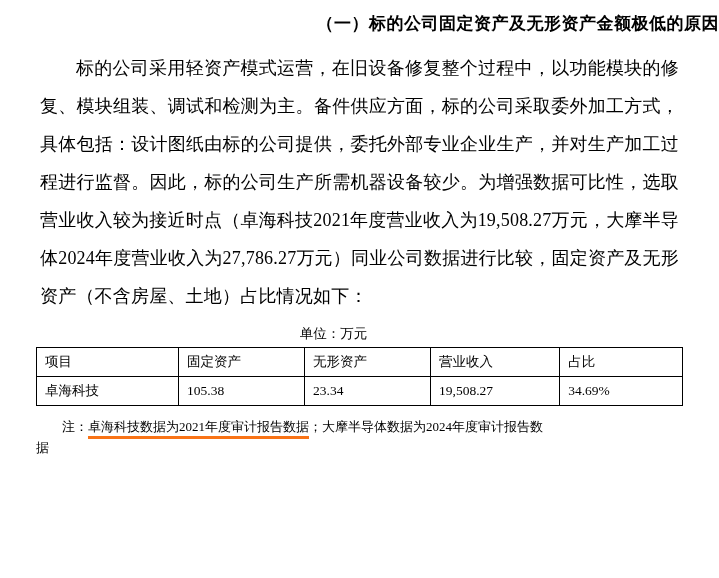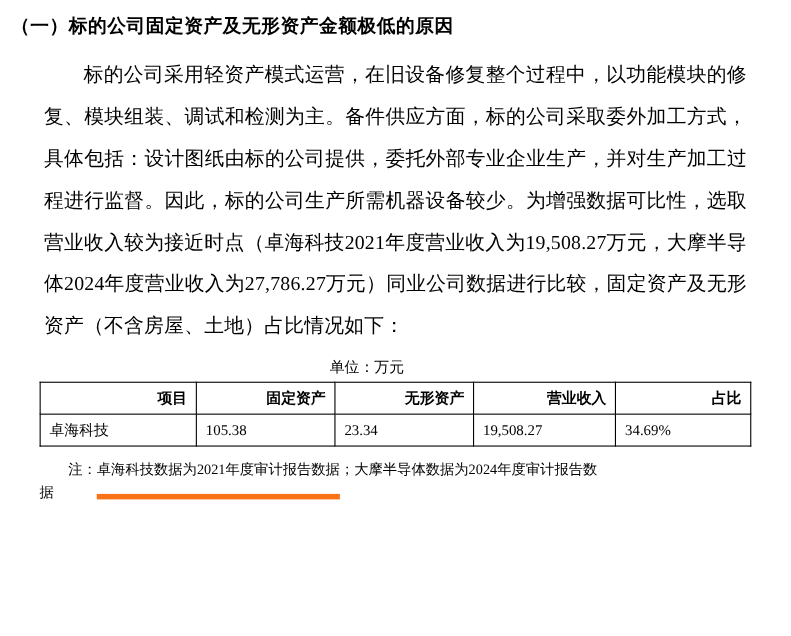--- a/index.html
+++ b/index.html
@@ -18,21 +18,21 @@
   .page {
     position: relative;
     width: 719px;
     height: 578px;
     padding: 0;
     box-sizing: border-box;
   }
   .heading {
     font-size: 17px;
     font-weight: bold;
-    text-align: left;
+    text-align: right;
     margin: 12px 0 0 0;
     letter-spacing: 0.5px;
     padding-left: 10px;
   }
   .body-text {
     margin: 14px 40px 0 40px;
     font-size: 18px;
     line-height: 38px;
     text-align: justify;
     text-justify: inter-ideograph;
@@ -54,22 +54,22 @@
     table-layout: fixed;
   }
   table.data-table th,
   table.data-table td {
     border: 1px solid #000000;
     height: 28px;
     padding: 0 8px;
     font-weight: normal;
   }
   table.data-table thead th {
-    text-align: right;
-    font-weight: bold;
+    text-align: left;
+    font-weight: normal;
   }
   table.data-table tbody td.label {
     text-align: left;
   }
   table.data-table tbody td.num {
     text-align: left;
   }
   .note {
     margin: 10px 36px 0 36px;
     font-size: 13px;
@@ -78,22 +78,22 @@
   }
   .note .note-label {
     margin-left: 2em;
   }
   .note-cont {
     margin: 0 36px 0 36px;
     font-size: 13px;
     line-height: 21px;
   }
   .hl-underline {
-    border-bottom: 5px solid #f97316;
-    padding-bottom: 15px;
+    border-bottom: 3px solid #f97316;
+    padding-bottom: 2px;
   }
 </style>
 </head>
 <body>
 
 <div class="page">
 
   <h1 class="heading">（一）标的公司固定资产及无形资产金额极低的原因</h1>
 
   <p class="body-text">标的公司采用轻资产模式运营，在旧设备修复整个过程中，以功能模块的修复、模块组装、调试和检测为主。备件供应方面，标的公司采取委外加工方式，具体包括：设计图纸由标的公司提供，委托外部专业企业生产，并对生产加工过程进行监督。因此，标的公司生产所需机器设备较少。为增强数据可比性，选取营业收入较为接近时点（卓海科技2021年度营业收入为19,508.27万元，大摩半导体2024年度营业收入为27,786.27万元）同业公司数据进行比较，固定资产及无形资产（不含房屋、土地）占比情况如下：</p>

